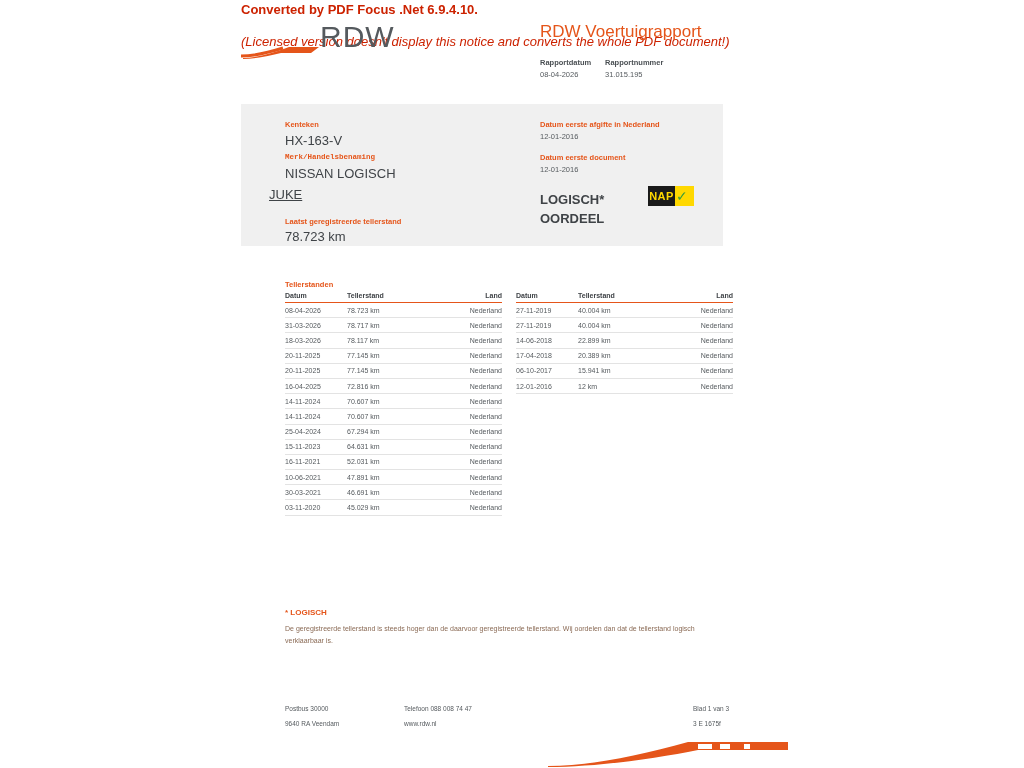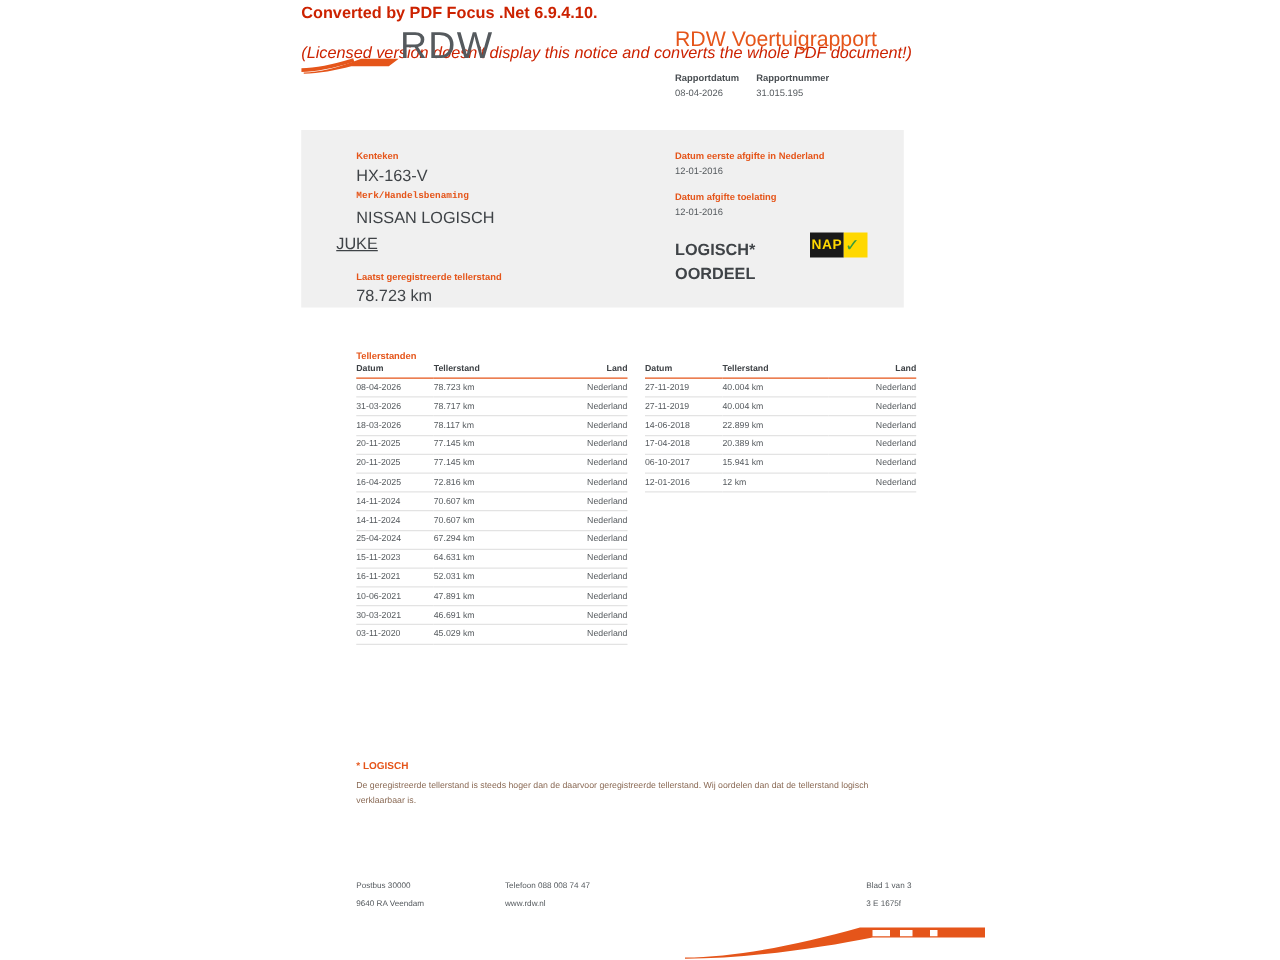--- a/index.html
+++ b/index.html
@@ -263,21 +263,21 @@
     <div class="p-label" style="left:44px; top:49px;font-family:Liberation Mono, monospace;">Merk/Handelsbenaming</div>
     <div class="p-value" style="left:44px; top:62px;">NISSAN LOGISCH</div>
     <div class="p-value" style="left:28px; top:83px;text-decoration:underline;">JUKE</div>
 
     <div class="p-label" style="left:44px; top:113px;">Laatst geregistreerde tellerstand</div>
     <div class="p-value" style="left:44px; top:125px;">78.723 km</div>
 
     <div class="p-label" style="left:299px; top:16px;">Datum eerste afgifte in Nederland</div>
     <div class="p-value-sm" style="left:299px; top:28px;">12-01-2016</div>
 
-    <div class="p-label" style="left:299px; top:49px;">Datum afgifte toelating</div>
+    <div class="p-label" style="left:299px; top:49px;">Datum eerste document</div>
     <div class="p-value-sm" style="left:299px; top:61px;">12-01-2016</div>
   </div>
 
   <div class="verdict">
     <div>LOGISCH*</div>
     <div>OORDEEL</div>
   </div>
 
   <div class="nap-badge">
     <div class="nap-box">NAP</div>

